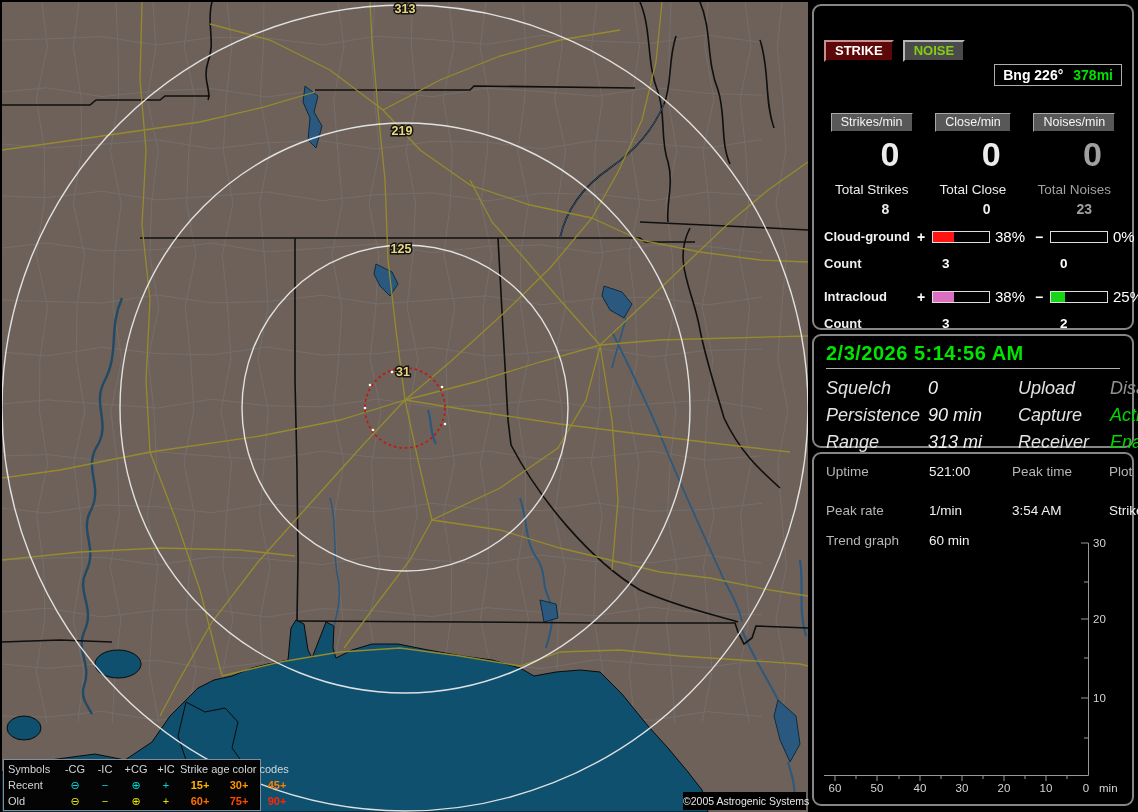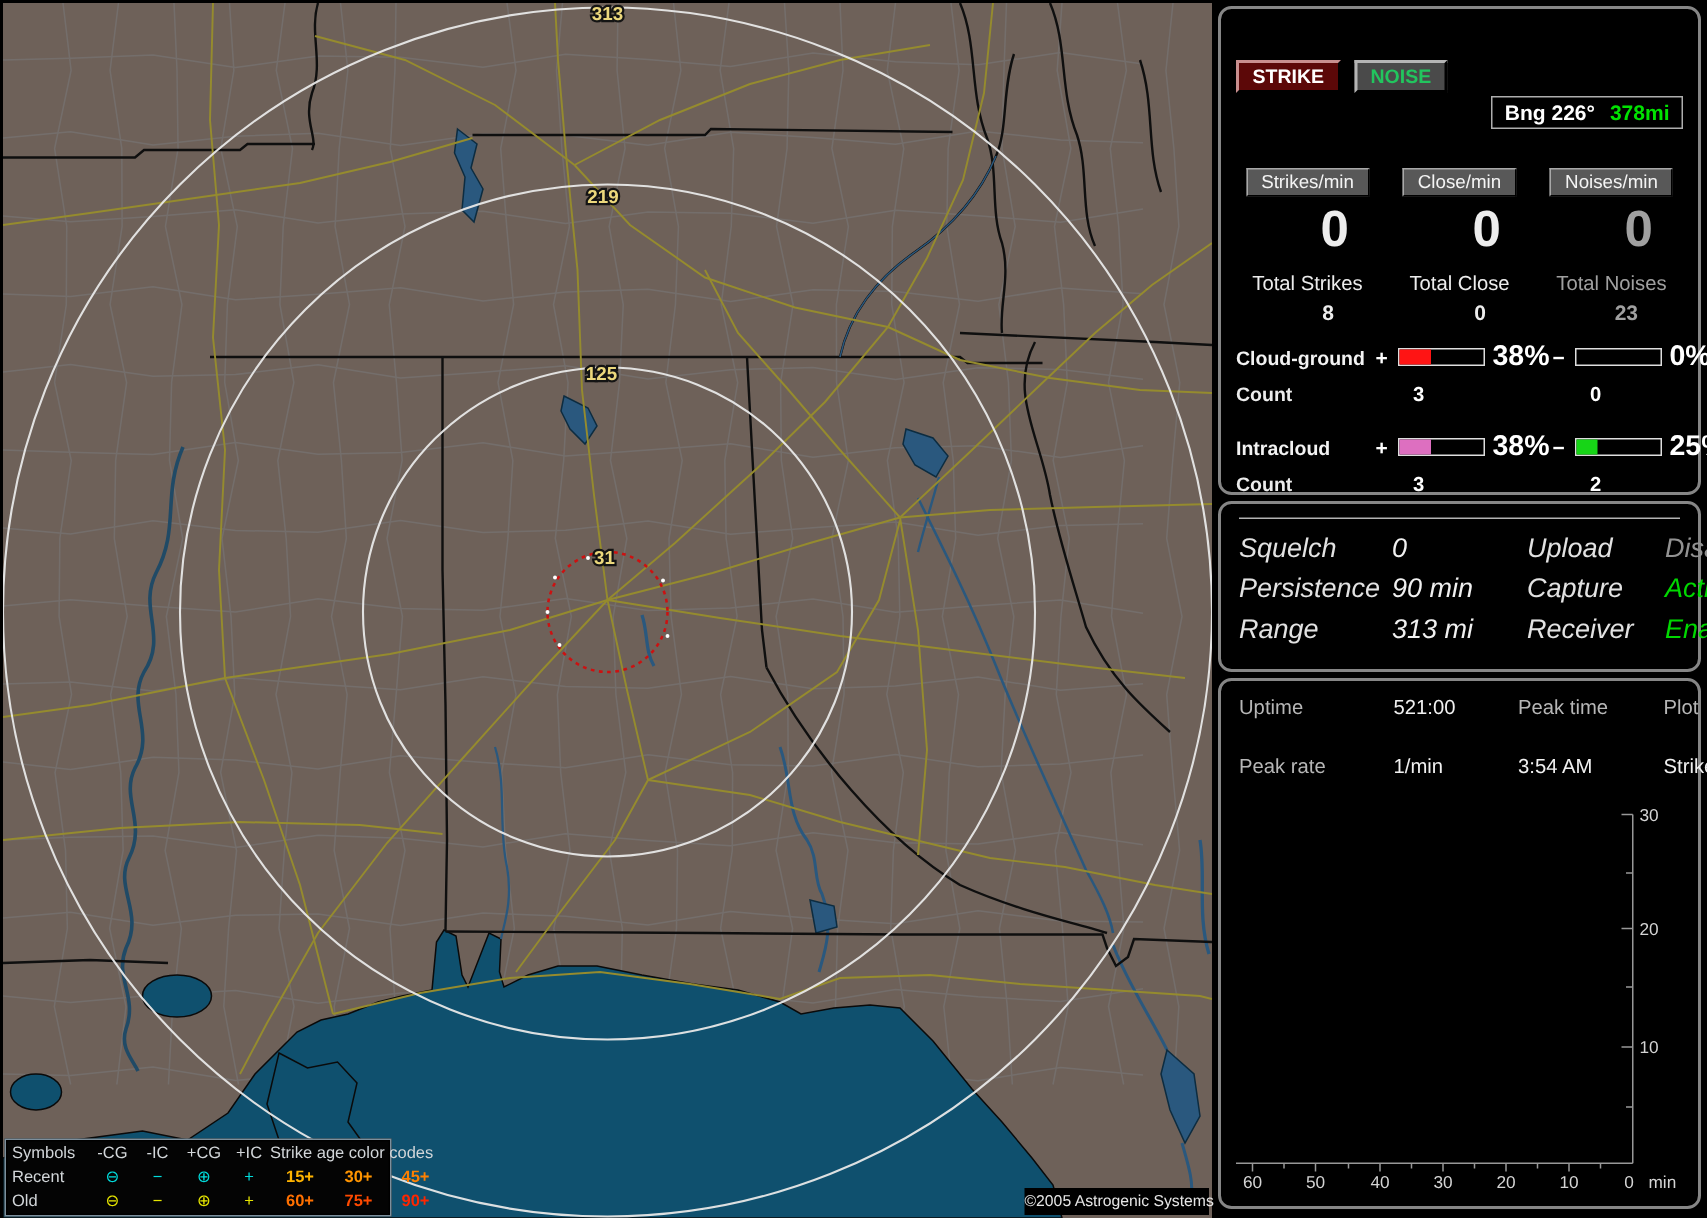--- a/index.html
+++ b/index.html
@@ -18,21 +18,21 @@
       color:#e6e6e6;font-size:10.5px;line-height:18px;text-align:center;white-space:nowrap;}
   
   .panel-box{position:absolute;left:812px;width:322px;background:#000;border:2px solid #868686;
       border-radius:9px;box-sizing:border-box;color:#e8e8e8;}
   #box-counters{top:4px;height:326px;padding:10px 10px;}
   #box-status{top:334px;height:114px;padding:6px 12px;}
   #box-trend{top:452px;height:354px;padding:10px 12px;}
   .hdr-row{display:flex;align-items:center;gap:9px;}
   .btn{font-weight:bold;font-size:13px;padding:1px 9px 2px;border:2px outset;cursor:pointer;}
   #strike-btn{background:#5c0808;color:#ffffff;border-color:#c98f8f #2e0303 #2e0303 #c98f8f;}
-  #noise-btn{background:#4a4a4a;color:#22c55e;border-color:#b5b5b5 #1c1c1c #1c1c1c #b5b5b5;}
+  #noise-btn{background:#4a4a4a;color:#84cc16;border-color:#b5b5b5 #1c1c1c #1c1c1c #b5b5b5;}
   .spacer{flex:1;}
   #bng-box{border:1px solid #aeaeae;background:#000;display:flex;gap:10px;align-items:center;
       padding:2px 8px;font-size:14px;font-weight:bold;margin-top:48px;}
   #bng-label{color:#ffffff;}
   #bng-range{color:#00e200;}
   .cnt-grid{display:grid;grid-template-columns:1fr 1fr 1fr;margin-top:26px;column-gap:6px;}
   .cnt-col{text-align:center;}
   .chip{display:inline-block;background:#585858;color:#f4f4f4;font-size:12.5px;
       border:1px outset;border-color:#a8a8a8 #222 #222 #a8a8a8;padding:1px 9px 2px;}
   .rate-num{font-size:34px;font-weight:bold;text-align:right;padding-right:20px;line-height:40px;margin-top:2px;}
@@ -41,21 +41,21 @@
   .col-dim{color:#a0a0a0;}
   .col-lit{color:#ececec;}
   #dist-title{margin-top:30px;color:#c6c6c6;font-size:13px;border-bottom:1px solid #8e8e8e;
       padding-bottom:3px;}
   .dist-row{display:grid;grid-template-columns:93px 15px 58px 45px 15px 58px 45px;
       align-items:center;margin-top:11px;height:16px;}
   .dist-name{font-weight:bold;font-size:13px;color:#f2f2f2;}
   .sign{color:#fff;font-weight:bold;font-size:14px;}
   .bar{height:10px;border:1px solid #dedede;background:#000;}
   .bar-fill{height:100%;}
-  .pct{font-weight:bold;font-size:19px;color:#fff;padding-left:5px;}
+  .pct{font-weight:normal;font-size:15px;color:#fff;padding-left:5px;}
   .cnt-lbl{font-weight:bold;font-size:13px;color:#ececec;}
   .cnt-val{font-weight:bold;font-size:13.5px;color:#fff;padding-left:10px;}
   
   #datetime{color:#00e400;font-size:20px;font-weight:bold;letter-spacing:.5px;}
   #dt-rule{border:none;border-top:1px solid #b2b2b2;margin:3px 0 9px;}
   .st-grid{display:grid;grid-template-columns:102px 90px 92px auto;row-gap:6px;font-size:18px;font-style:italic;}
   .st-lbl{color:#e2e2e2;}
   .st-val{color:#f0f0f0;}
   
   .tr-grid{display:grid;grid-template-columns:103px 83px 97px auto;row-gap:24px;font-size:13.5px;}
@@ -311,20 +311,21 @@
     <span></span>
     <span class="cnt-val">3</span>
     <span></span>
       <span></span>
     <span class="cnt-val">2</span>
     <span></span>
   </div>
 </div>
 
 <div class="panel-box" id="box-status">
+  <div id="datetime">2/3/2026 5:14:56 AM</div>
   <hr id="dt-rule">
   <div class="st-grid">
     <span class="st-lbl">Squelch</span>
     <span class="st-val">0</span>
     <span class="st-lbl">Upload</span>
     <span class="st-val" style="color: rgb(146, 146, 146);">Disabled</span>
 
     <span class="st-lbl">Persistence</span>
     <span class="st-val">90 min</span>
     <span class="st-lbl">Capture</span>
@@ -341,20 +342,24 @@
   <div class="tr-grid">
     <span class="tr-lbl">Uptime</span>
     <span class="tr-val">521:00</span>
     <span class="tr-lbl">Peak time</span>
     <span class="tr-lbl">Plot</span>
 
     <span class="tr-lbl">Peak rate</span>
     <span class="tr-val">1/min</span>
     <span class="tr-val">3:54 AM</span>
     <span class="tr-val">Strike</span>
+  </div>
+  <div class="tr-row2">
+    <span class="tr-lbl">Trend graph</span>
+    <span class="tr-val">60 min</span>
   </div>
 
   <svg id="trend-svg" width="318" height="350" viewBox="0 0 318 350">
     <g stroke="#989898" stroke-width="1" fill="none">
       <line x1="274.5" y1="89" x2="274.5" y2="321.5"></line>
       <line x1="10" y1="321.5" x2="274.5" y2="321.5"></line>
 
       <line x1="267" y1="89" x2="274.5" y2="89"></line>
       <line x1="270" y1="128" x2="274.5" y2="128"></line>
       <line x1="267" y1="165" x2="274.5" y2="165"></line>

